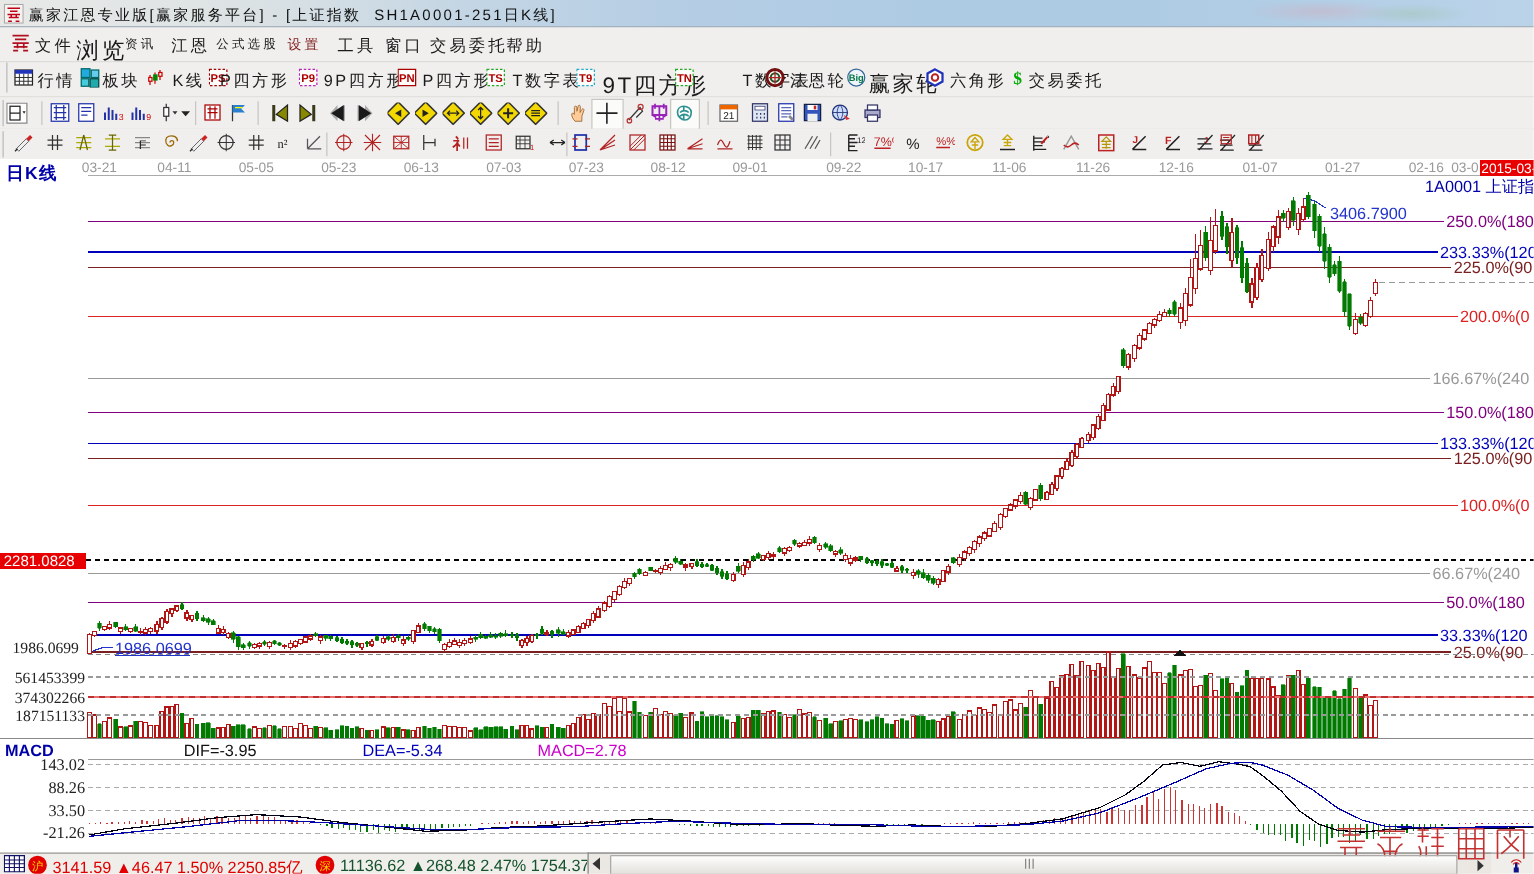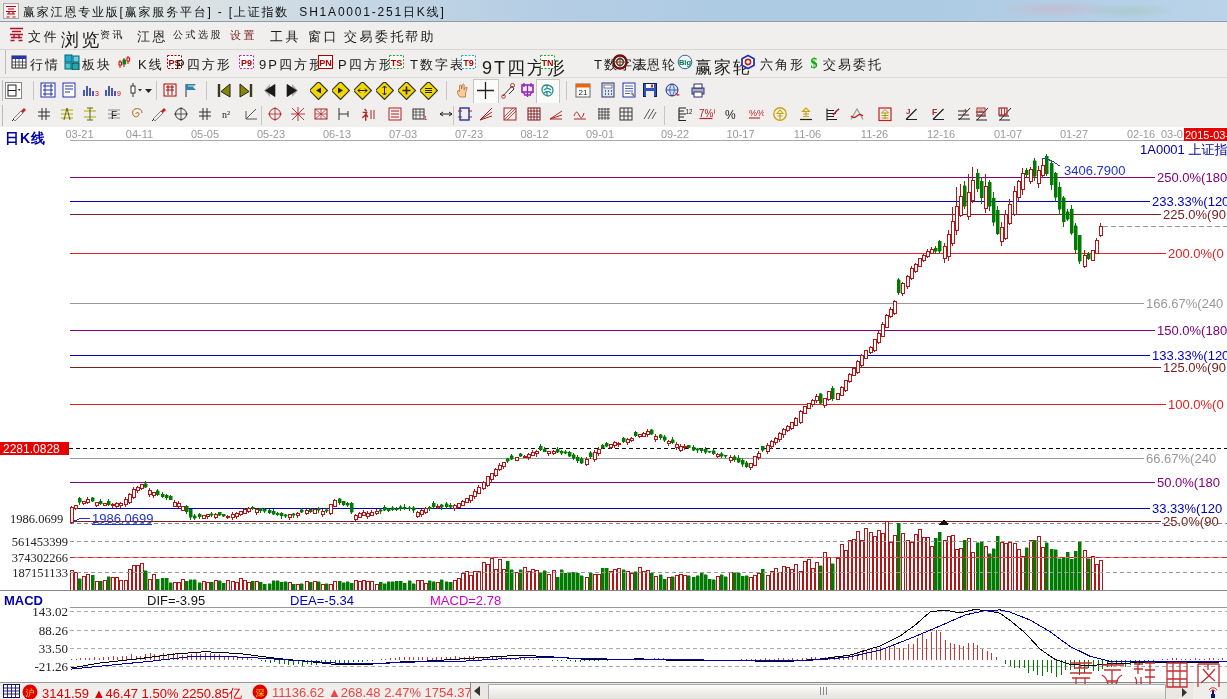--- a/index.html
+++ b/index.html
@@ -515,21 +515,21 @@
   </svg>
 <svg class="abs" style="left:22px;top:683.5px;z-index:4" width="16" height="16">
     <circle cx="8" cy="8" r="7.5" fill="#e00000"></circle>
     <text x="8" y="12" font-size="9" text-anchor="middle" fill="#ffd700" font-family="Liberation Sans">沪</text>
   </svg>
 <svg class="abs" style="left:252px;top:683.5px;z-index:4" width="16" height="16">
     <circle cx="8" cy="8" r="7.5" fill="#e00000"></circle>
     <text x="8" y="12" font-size="9" text-anchor="middle" fill="#ffd700" font-family="Liberation Sans">深</text>
   </svg>
 <div class="abs" style="left:42px;top:685px;font-size:13px;color:#e00000;z-index:4">3141.59 ▲46.47 1.50% 2250.85亿</div>
-<div class="abs" style="left:272px;top:685px;font-size:13px;color:#ef4444;z-index:4">11136.62 ▲268.48 2.47% 1754.37</div>
+<div class="abs" style="left:272px;top:685px;font-size:13px;color:#14532d;z-index:4">11136.62 ▲268.48 2.47% 1754.37</div>
 <div class="abs" style="left:470px;top:682px;width:722px;height:17px;background:#ebe8e3;border-top:1px solid #888;border-left:1px solid #888;z-index:5"></div>
 <svg class="abs" style="left:472px;top:685px;z-index:6" width="12" height="12">
     <path d="M8 1 2 6l6 5z" fill="#333"></path>
   </svg>
 <div class="abs" style="left:488px;top:684px;width:676px;height:14px;background:linear-gradient(to bottom,#fdfdfd,#e3e1dc);border:1px solid #aaa;border-radius:1px;z-index:6"></div>
 <div class="abs" style="left:820px;top:687px;width:1px;height:8px;background:#888;z-index:7"></div>
 <div class="abs" style="left:823px;top:687px;width:1px;height:8px;background:#888;z-index:7"></div>
 <div class="abs" style="left:826px;top:687px;width:1px;height:8px;background:#888;z-index:7"></div>
 <svg class="abs" style="left:1179px;top:687px;z-index:6" width="10" height="11">
     <path d="M3 1l5 4.5-5 4.5z" fill="#333"></path>

